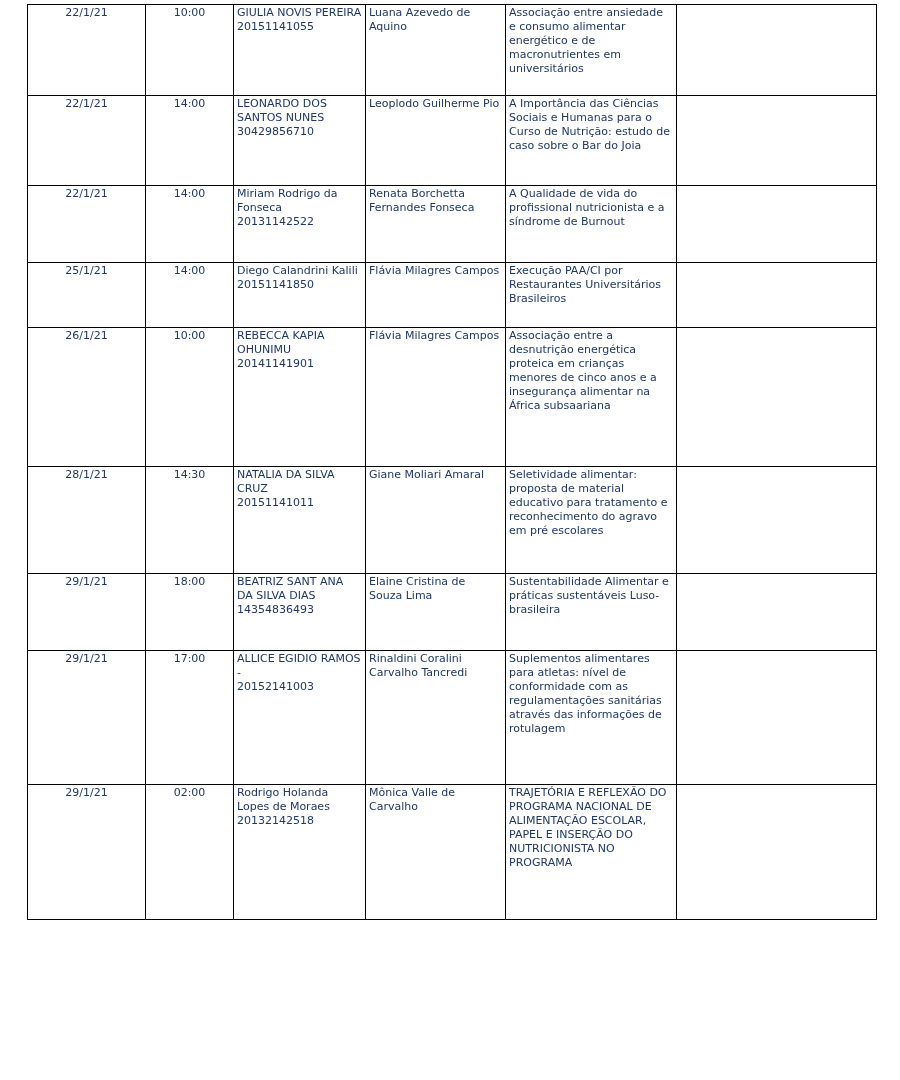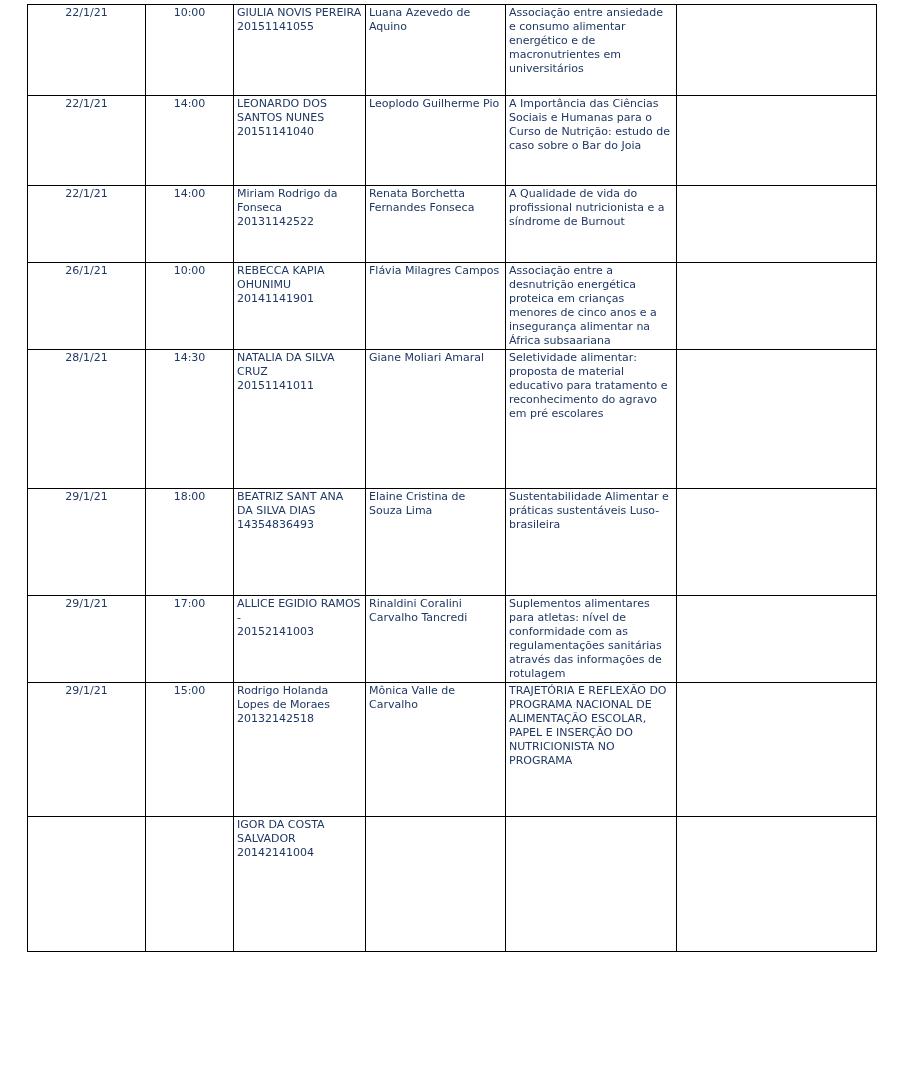--- a/index.html
+++ b/index.html
@@ -70,35 +70,46 @@
         </td>
         <td class="c-advisor">Luana Azevedo de Aquino</td>
         <td class="c-title">Associação entre ansiedade e consumo alimentar energético e de macronutrientes em universitários</td>
         <td class="c-notes"></td>
       </tr>
       <tr>
         <td class="c-date">22/1/21</td>
         <td class="c-time">14:00</td>
         <td class="c-student">
           <div>LEONARDO DOS SANTOS NUNES</div>
-          <div>20151141040</div>
+          <div>30429856710</div>
         </td>
         <td class="c-advisor">Leoplodo Guilherme Pio</td>
         <td class="c-title">A Importância das Ciências Sociais e Humanas para o Curso de Nutrição: estudo de caso sobre o Bar do Joia</td>
         <td class="c-notes"></td>
       </tr>
       <tr>
         <td class="c-date">22/1/21</td>
         <td class="c-time">14:00</td>
         <td class="c-student">
           <div>Miriam Rodrigo da Fonseca</div>
           <div>20131142522</div>
         </td>
         <td class="c-advisor">Renata Borchetta Fernandes Fonseca</td>
         <td class="c-title">A Qualidade de vida do profissional nutricionista e a síndrome de Burnout</td>
+        <td class="c-notes"></td>
+      </tr>
+      <tr>
+        <td class="c-date">25/1/21</td>
+        <td class="c-time">14:00</td>
+        <td class="c-student">
+          <div>Diego Calandrini Kalili</div>
+          <div>20151141850</div>
+        </td>
+        <td class="c-advisor">Flávia Milagres Campos</td>
+        <td class="c-title">Execução PAA/CI por Restaurantes Universitários Brasileiros</td>
         <td class="c-notes"></td>
       </tr>
       <tr>
         <td class="c-date">26/1/21</td>
         <td class="c-time">10:00</td>
         <td class="c-student">
           <div>REBECCA KAPIA OHUNIMU</div>
           <div>20141141901</div>
         </td>
         <td class="c-advisor">Flávia Milagres Campos</td>
@@ -133,35 +144,24 @@
         <td class="c-student">
           <div>ALLICE EGIDIO RAMOS -</div>
           <div>20152141003</div>
         </td>
         <td class="c-advisor">Rinaldini Coralini Carvalho Tancredi</td>
         <td class="c-title">Suplementos alimentares para atletas: nível de conformidade com as regulamentações sanitárias através das informações de rotulagem</td>
         <td class="c-notes"></td>
       </tr>
       <tr>
         <td class="c-date">29/1/21</td>
-        <td class="c-time">15:00</td>
+        <td class="c-time">02:00</td>
         <td class="c-student">
           <div>Rodrigo Holanda Lopes de Moraes</div>
           <div>20132142518</div>
         </td>
         <td class="c-advisor">Mônica Valle de Carvalho</td>
         <td class="c-title">TRAJETÓRIA E REFLEXÃO DO PROGRAMA NACIONAL DE ALIMENTAÇÃO ESCOLAR, PAPEL E INSERÇÃO DO NUTRICIONISTA NO PROGRAMA</td>
         <td class="c-notes"></td>
       </tr>
-      <tr>
-        <td class="c-date"></td>
-        <td class="c-time"></td>
-        <td class="c-student">
-          <div>IGOR DA COSTA SALVADOR</div>
-          <div>20142141004</div>
-        </td>
-        <td class="c-advisor"></td>
-        <td class="c-title"></td>
-        <td class="c-notes"></td>
-      </tr>
     </tbody>
   </table>
 </div>
 
 </body></html>

